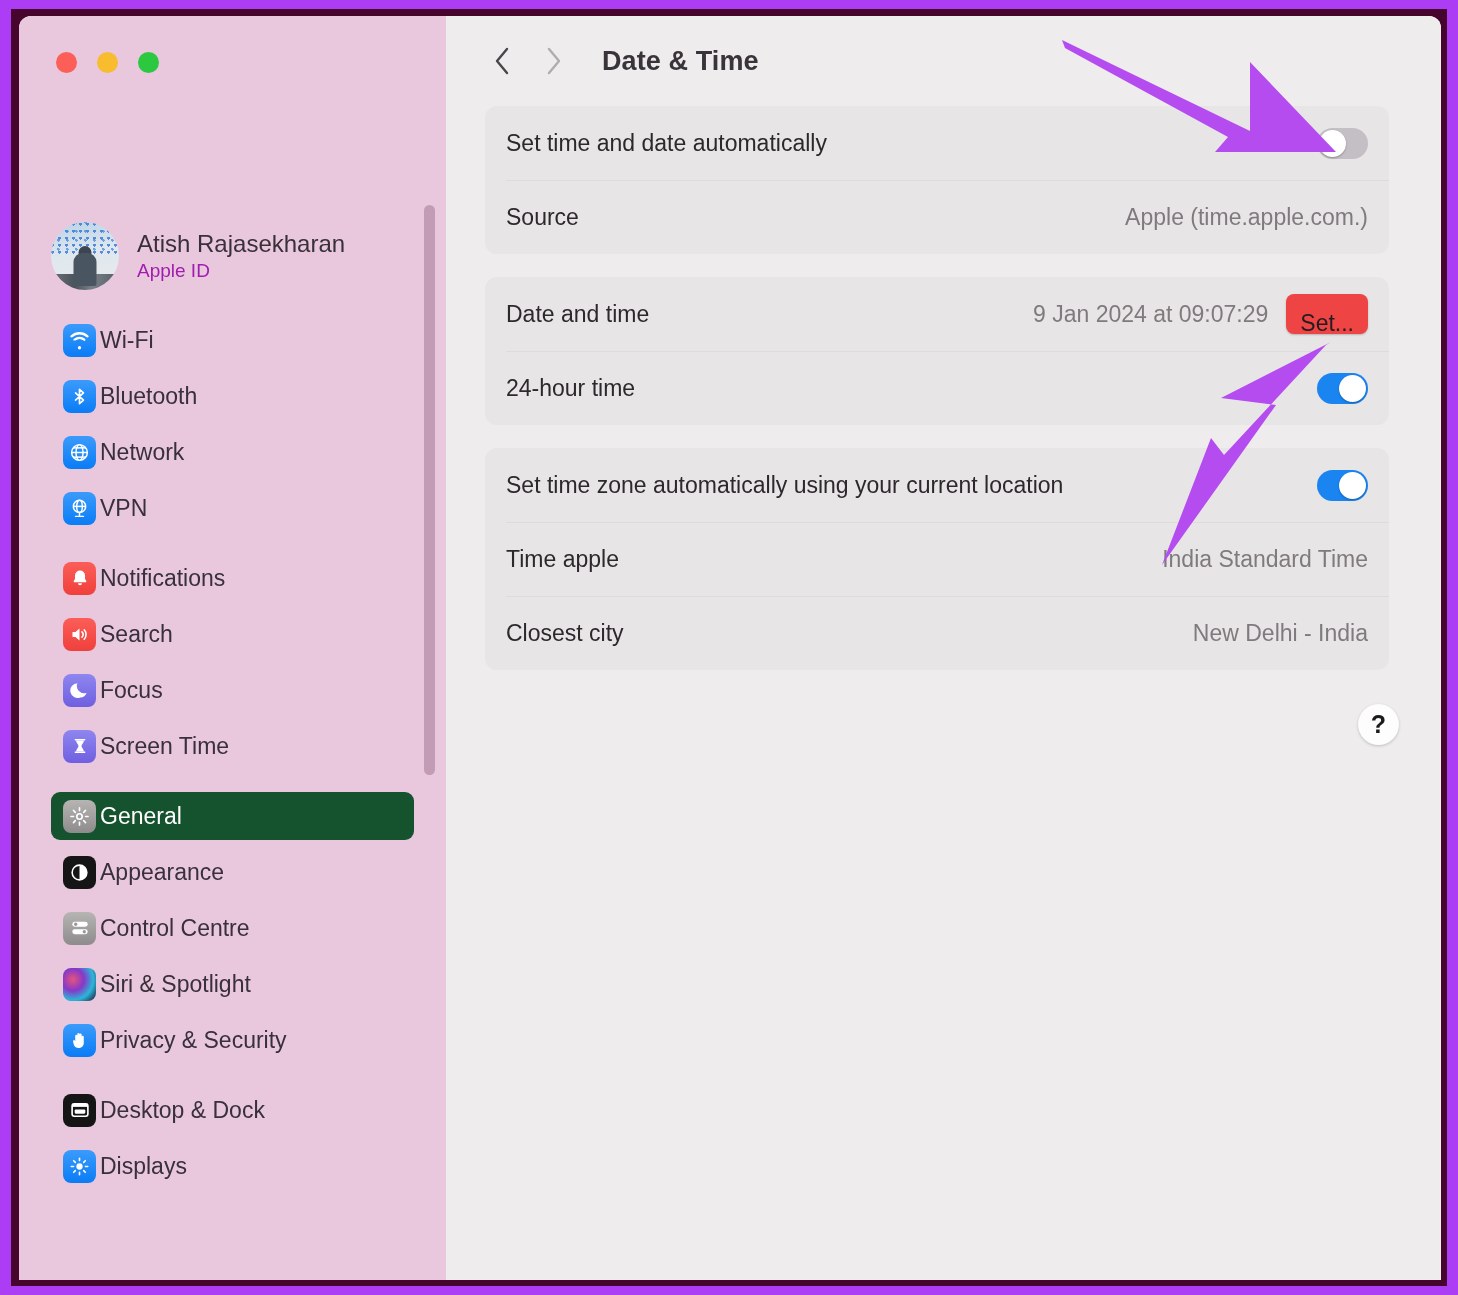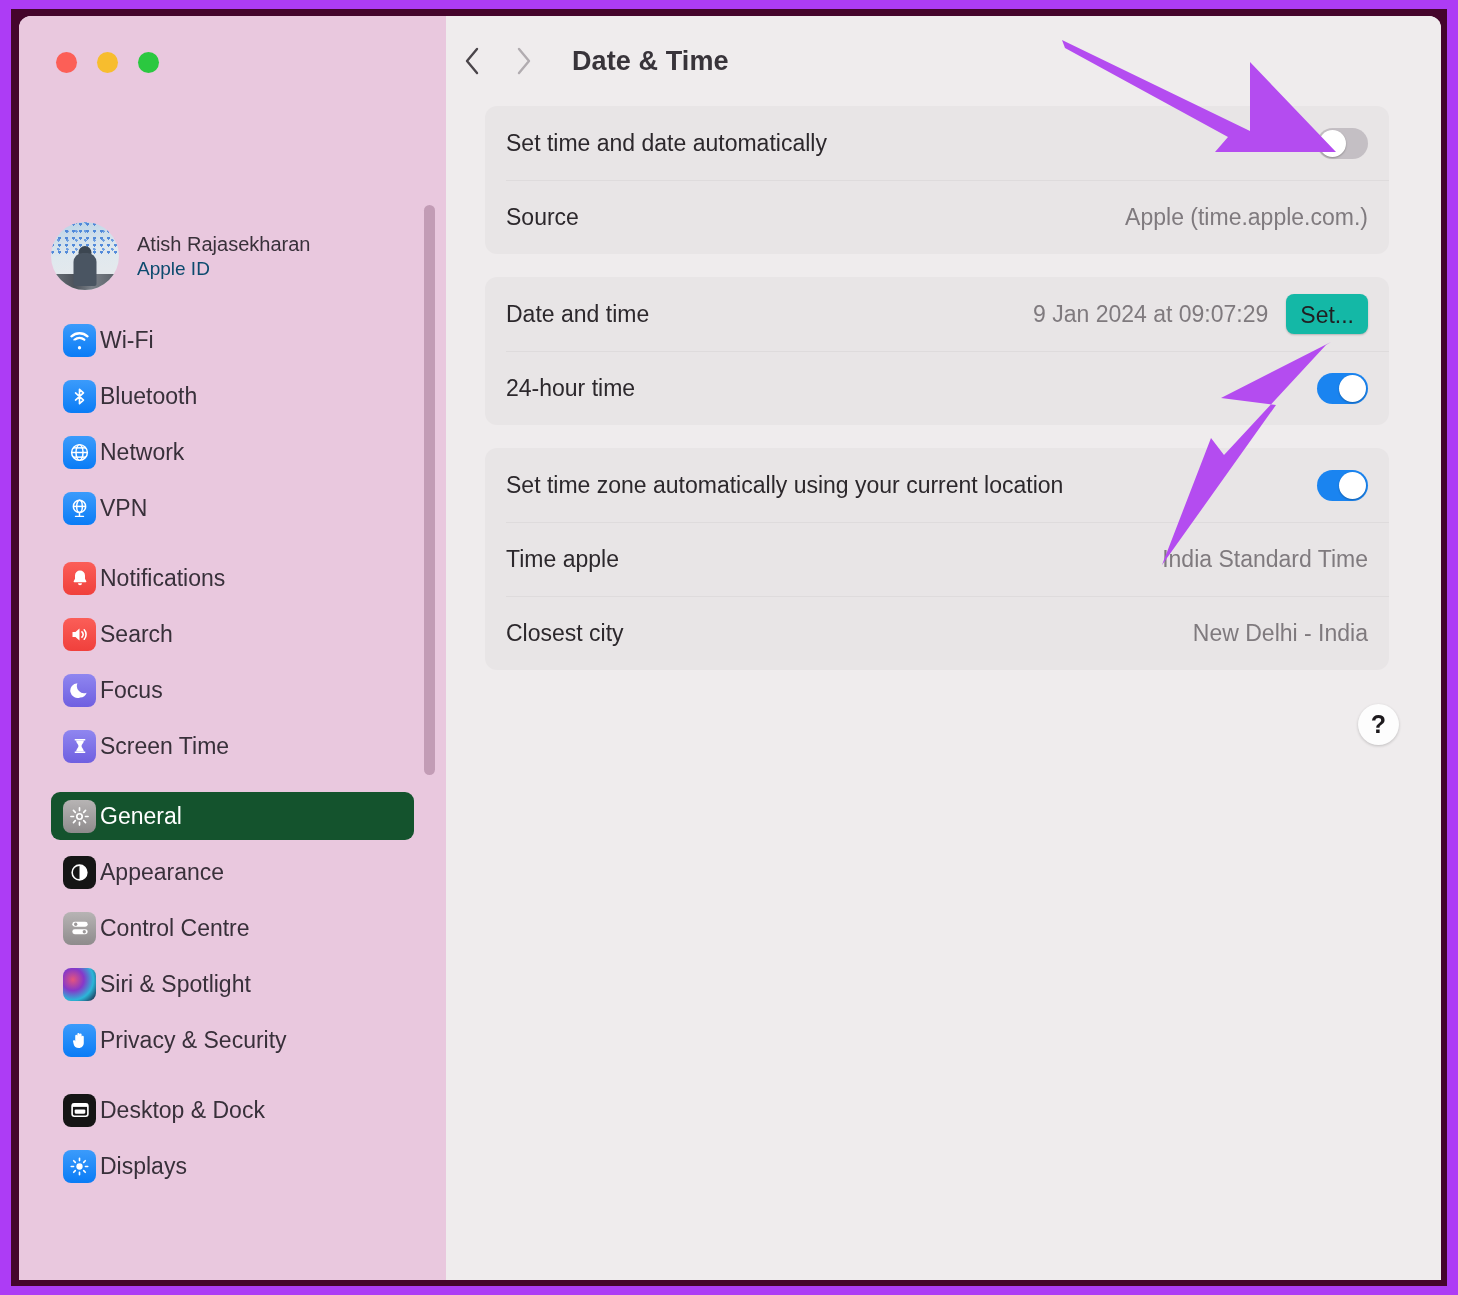--- a/index.html
+++ b/index.html
@@ -152,22 +152,22 @@
     width: 13px; height: 13px;
     border-radius: 50%;
     background: #3c4651;
   }
   #avatar .rocks {
     position: absolute;
     left: 0; bottom: 0; width: 100%; height: 16px;
     background: linear-gradient(90deg,#6c727a 0%,#4c525a 35%,#7a8088 60%,#565c64 100%);
   }
   #account-text { display: flex; flex-direction: column; gap: 2px; }
-  #account-name { font-size: 20px; color: #39313a; }
-  #account-sub  { font-size: 19px; color: #0c4a6e; }
+  #account-name { font-size: 24px; color: #39313a; }
+  #account-sub  { font-size: 19px; color: #a21caf; }
 
   #nav-scroll {
     position: absolute;
     left: 0;
     top: 300px;
     right: 0;
     bottom: 0;
   }
   .nav-group { margin-bottom: 22px; }
   .nav-item {
@@ -215,21 +215,21 @@
   #main {
     flex: 1;
     background: #efeced;
     position: relative;
     overflow: hidden;
   }
   #toolbar {
     display: flex;
     align-items: center;
     height: 90px;
-    padding-left: 0;
+    padding-left: 30px;
     gap: 0;
   }
   .navarrow {
     width: 52px; height: 52px;
     display: flex; align-items: center; justify-content: center;
   }
   #page-title {
     font-size: 27px;
     font-weight: bold;
     color: #38343a;
@@ -284,25 +284,25 @@
     width: 27px; height: 27px;
     border-radius: 50%;
     background: #fff;
     box-shadow: 0 1px 2px rgba(0,0,0,.28);
   }
   .toggle.on  .knob { left: 22px; }
   .toggle.off .knob { left: 2px; }
 
   #set-button {
     margin-left: 18px;
-    background: #14b8a6;
+    background: #ef4444;
     border: 0;
     border-radius: 8px;
     height: 40px;
-    padding: 8px 14px;
+    padding: 16px 14px;
     font-family: "Liberation Sans", sans-serif;
     font-size: 23px;
     color: #211e21;
     box-shadow: 0 1px 2px rgba(0,0,0,.22);
     cursor: default;
   }
 
   #help-button {
     position: absolute;
     right: 42px;

